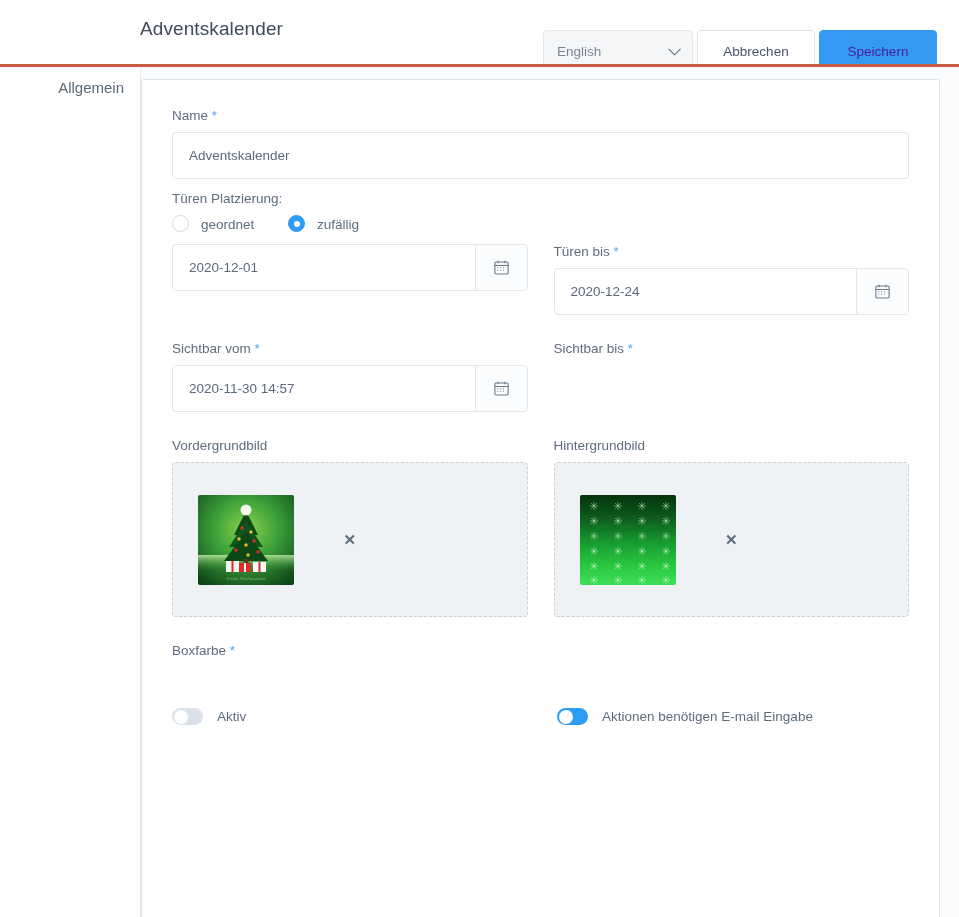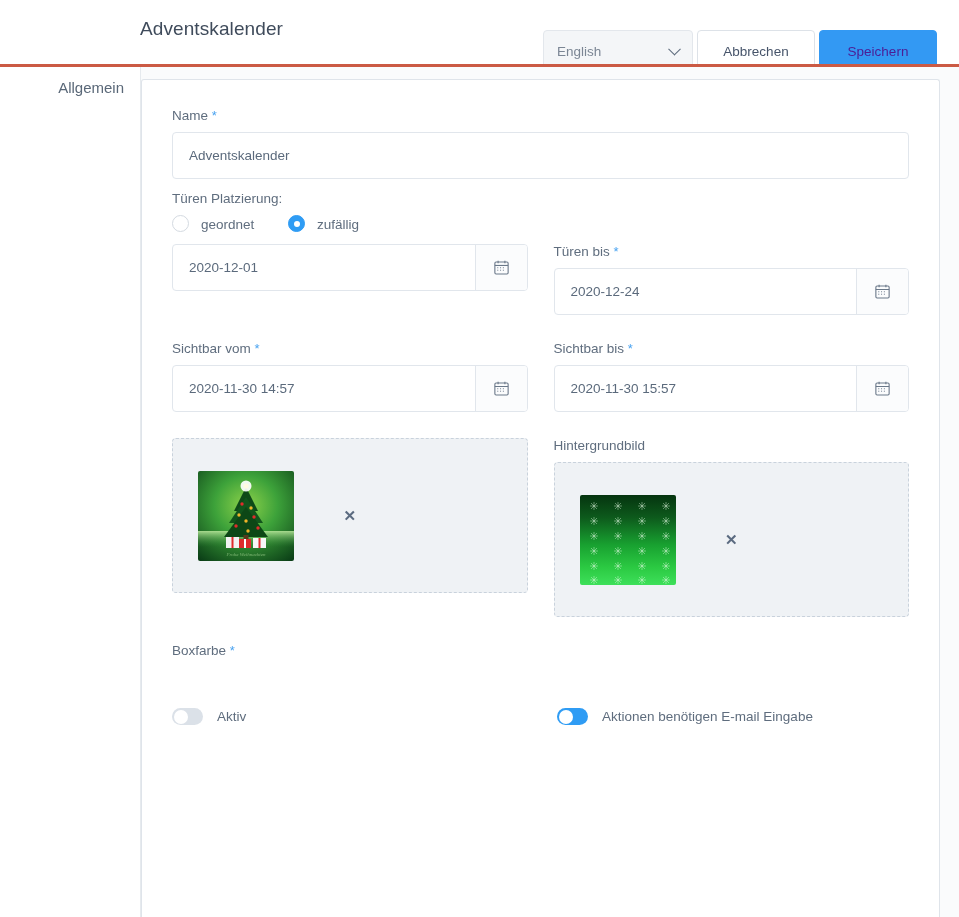--- a/index.html
+++ b/index.html
@@ -389,44 +389,26 @@
                 </svg>
               </div>
             </div>
           </div>
 
           <div class="col">
             <label class="field-label">
               <span>Sichtbar bis</span>
               <span class="req">*</span>
             </label>
-            <div class="date-group">
-              <div class="date-value">2020-11-30 15:57</div>
-              <div class="date-btn">
-                <svg width="17" height="17" viewBox="0 0 20 20" fill="none" stroke="#6a7889" stroke-width="1.3">
-                  <rect x="2.2" y="3.6" width="15.6" height="14" rx="1.4"></rect>
-                  <line x1="2.2" y1="7.6" x2="17.8" y2="7.6"></line>
-                  <line x1="6" y1="2" x2="6" y2="5"></line>
-                  <line x1="14" y1="2" x2="14" y2="5"></line>
-                  <g stroke-width="1.1">
-                    <line x1="5" y1="10.3" x2="6.2" y2="10.3"></line>
-                    <line x1="8.3" y1="10.3" x2="9.5" y2="10.3"></line>
-                    <line x1="11.6" y1="10.3" x2="12.8" y2="10.3"></line>
-                    <line x1="5" y1="13.2" x2="6.2" y2="13.2"></line>
-                    <line x1="8.3" y1="13.2" x2="9.5" y2="13.2"></line>
-                    <line x1="11.6" y1="13.2" x2="12.8" y2="13.2"></line>
-                  </g>
-                </svg>
-              </div>
-            </div>
           </div>
         </div>
 
         <div class="row-2 mt-26">
           <div class="col">
+            <label class="field-label">Vordergrundbild</label>
             <div class="drop">
               <div class="thumb">
                 <svg width="96" height="90" viewBox="0 0 96 90">
                   <defs>
                     <radialGradient id="fgbg" cx="50%" cy="38%" r="78%">
                       <stop offset="0%" stop-color="#8dd24a"></stop>
                       <stop offset="42%" stop-color="#3da23a"></stop>
                       <stop offset="100%" stop-color="#0a3d16"></stop>
                     </radialGradient>
                     <linearGradient id="floor" x1="0" y1="0" x2="0" y2="1">

